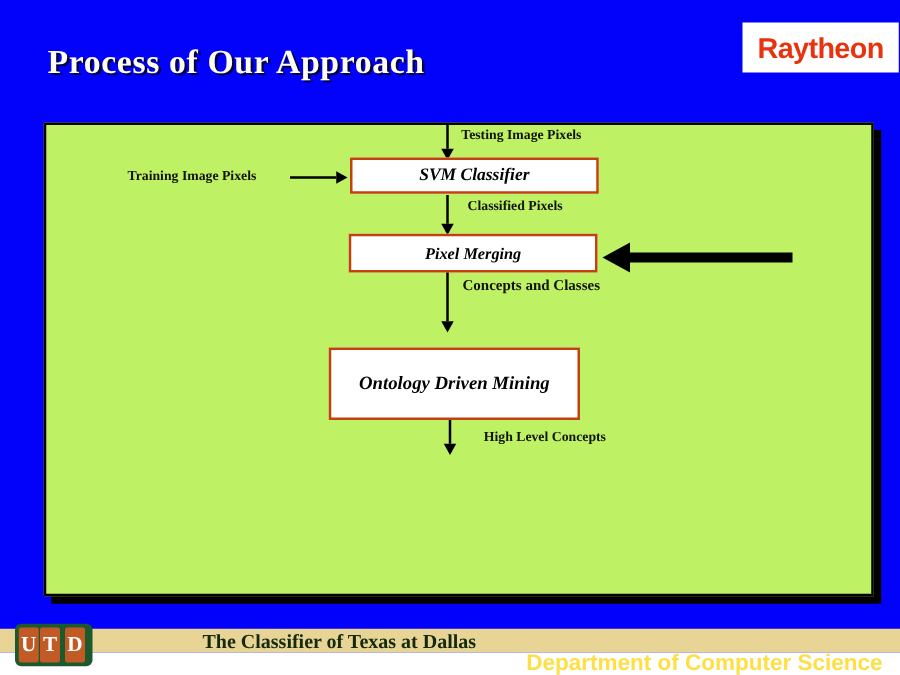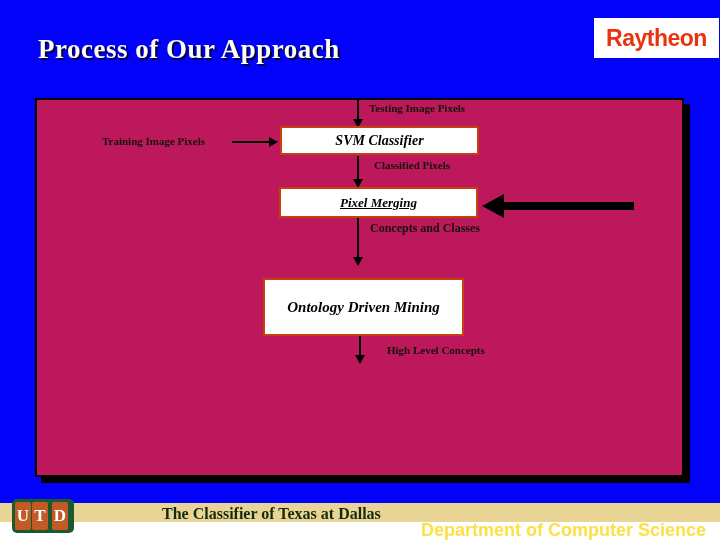--- a/index.html
+++ b/index.html
@@ -20,36 +20,37 @@
     background:#ffffff;display:flex;align-items:center;justify-content:center;
   }
   .raytheon-text{
     font-family:"Liberation Sans", sans-serif;
     font-size:23px;font-weight:800;letter-spacing:-.5px;
     color:#e8330f;white-space:nowrap;
   }
   
   .panel{
     position:absolute;left:35px;top:98px;width:645px;height:375px;
-    background:#be185d;border:2px solid #000;
+    background:#bef264;border:2px solid #000;
     box-shadow:6px 6px 0 #000;
+    padding-left:15px;
   }
   .flow-label{
     position:absolute;font-weight:bold;color:#13130a;white-space:nowrap;
   }
   .lbl-11{font-size:11px;}
   .lbl-12{font-size:12px;text-align:center;}
   .flow-box{
     position:absolute;background:#ffffff;border:2px solid #c2410c;
     display:flex;align-items:center;justify-content:center;
     font-weight:bold;font-style:italic;color:#000;
     text-align:center;
   }
   .box-svm{left:243px;top:26px;width:195px;height:25px;font-size:14px;}
-  .box-pm{left:242px;top:87px;width:195px;height:27px;font-size:13px;text-decoration:underline;}
+  .box-pm{left:242px;top:87px;width:195px;height:27px;font-size:13px;}
   .box-ont{left:226px;top:178px;width:197px;height:54px;font-size:15px;}
   .vline{position:absolute;width:2px;background:#000;}
   .hline{position:absolute;height:2px;background:#000;}
   .ah-down{position:absolute;width:0;height:0;
     border-left:5px solid transparent;border-right:5px solid transparent;
     border-top:9px solid #000;}
   .ah-right{position:absolute;width:0;height:0;
     border-top:5px solid transparent;border-bottom:5px solid transparent;
     border-left:9px solid #000;}
   .big-shaft{position:absolute;left:467px;top:102px;width:130px;height:8px;background:#000;}

